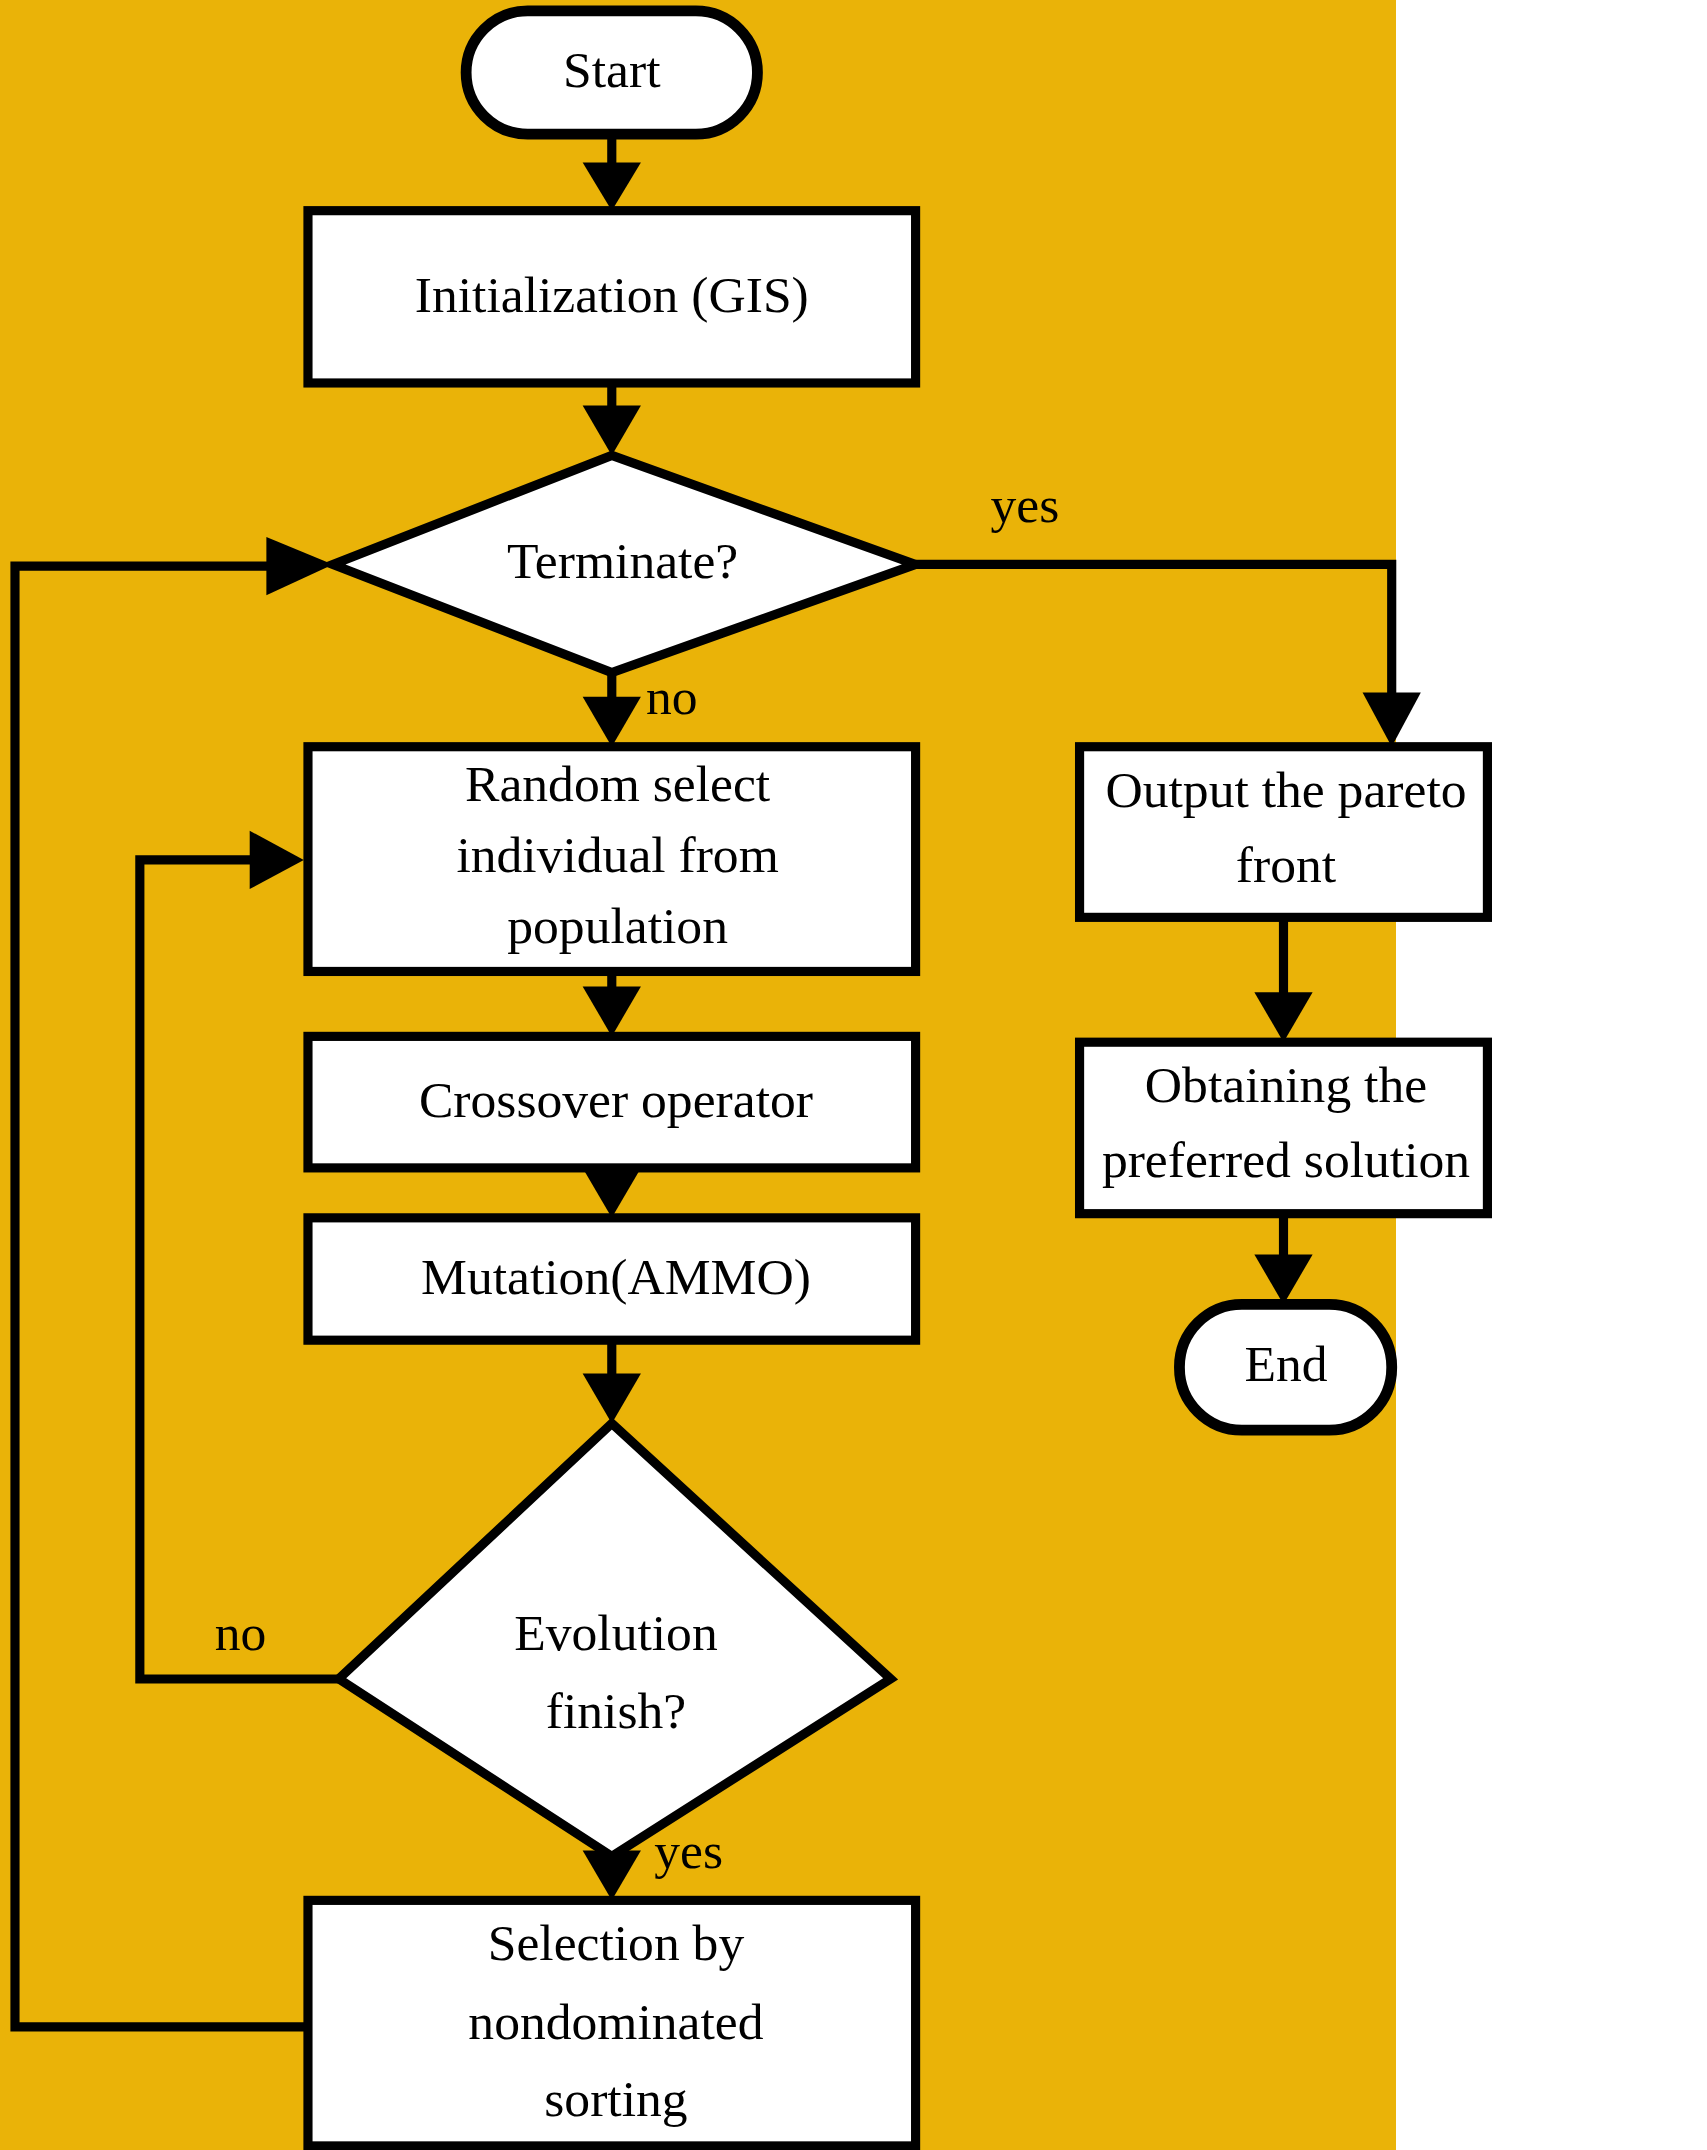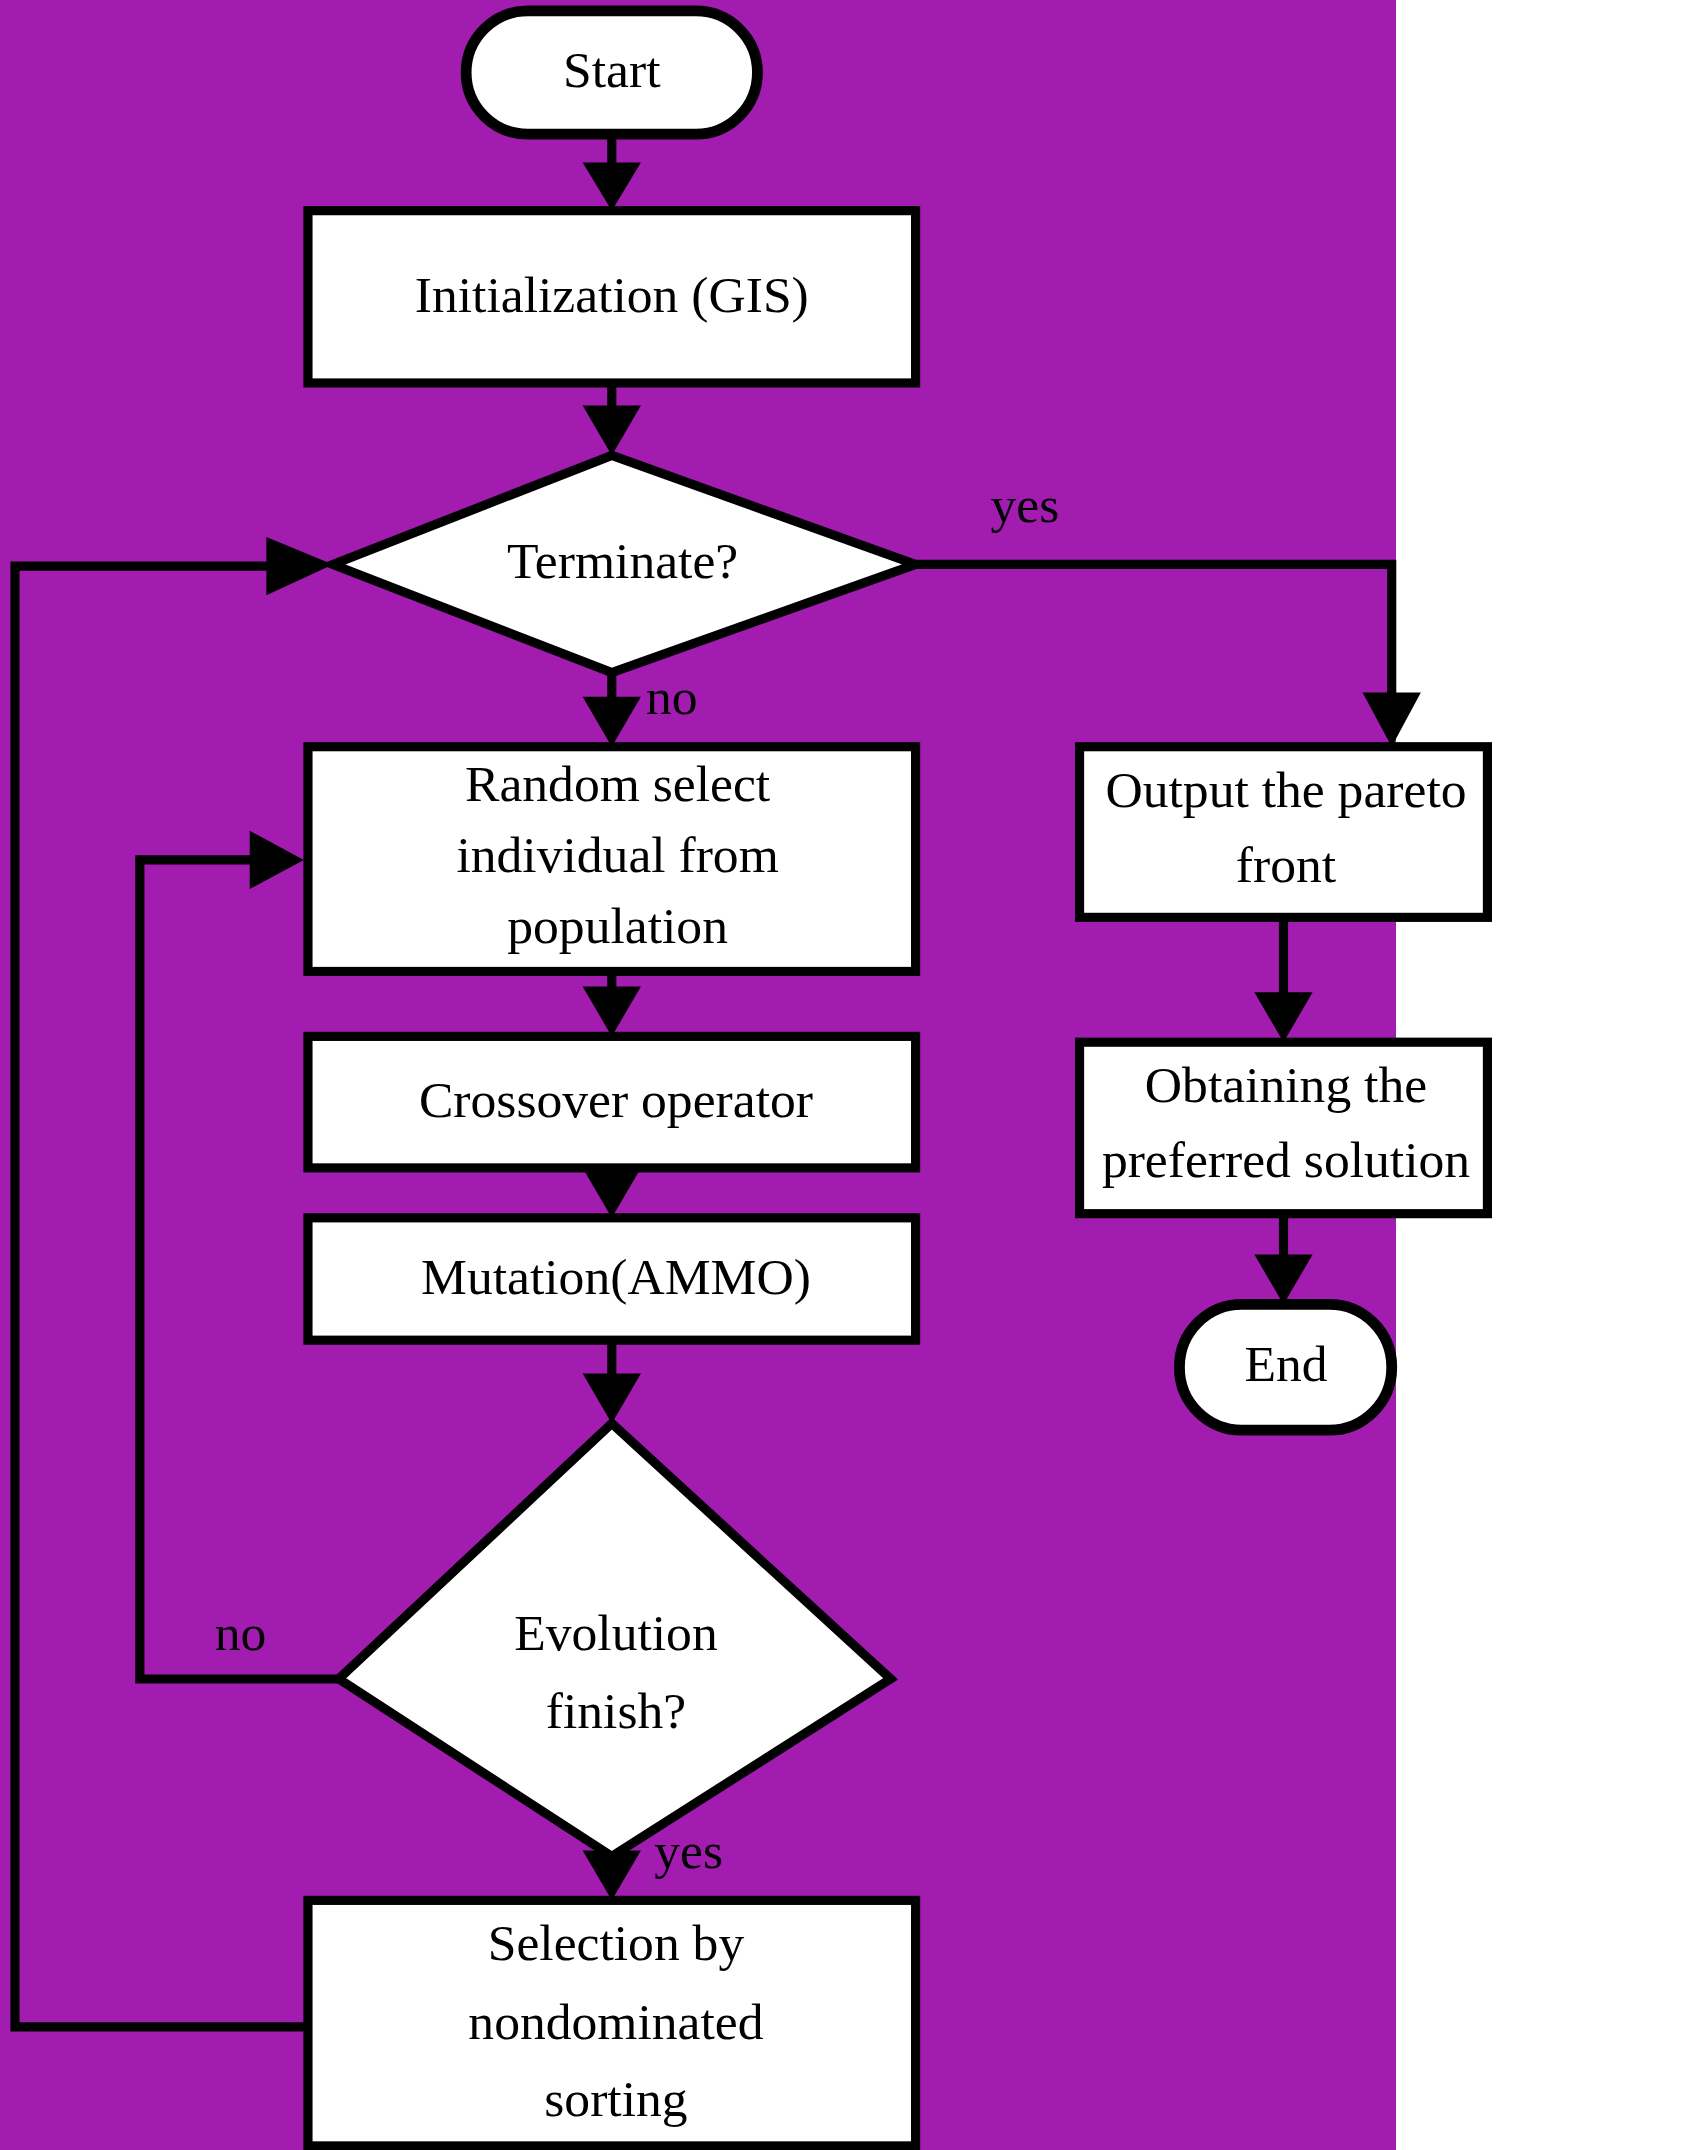--- a/index.html
+++ b/index.html
@@ -4,21 +4,21 @@
 <style>
   html, body {
     margin: 0;
     padding: 0;
     background: #ffffff;
   }
   #flowchart-root {
     position: relative;
     width: 1396px;
     height: 2151px;
-    background: #a21caf;
+    background: #eab308;
     font-family: "Liberation Serif", "DejaVu Serif", serif;
   }
   svg.fc {
     display: block;
     width: 1708px;
     height: 2151px;
   }
   .shape-outline {
     fill: #ffffff;
     stroke: #000000;

